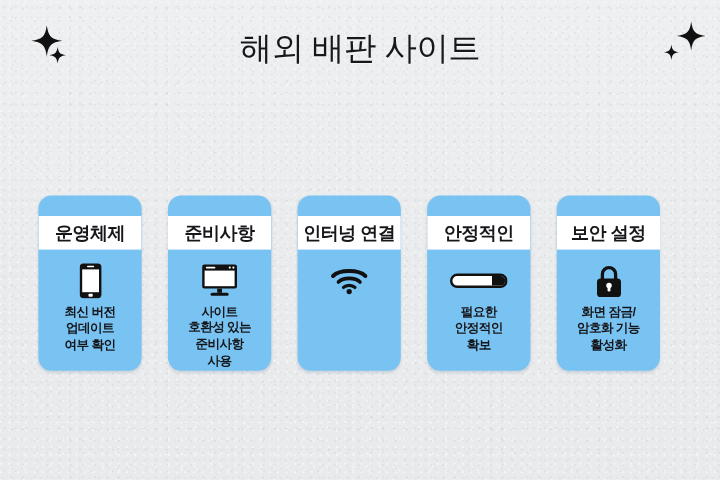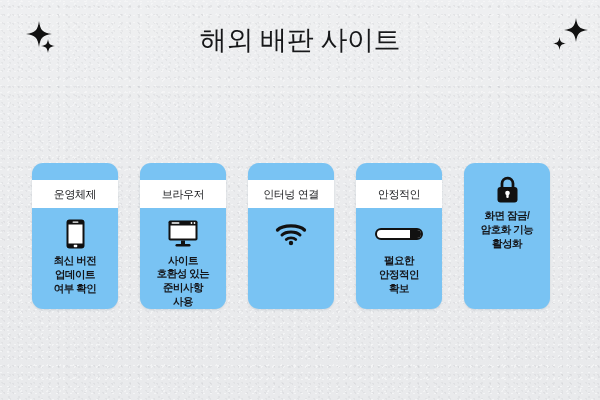--- a/index.html
+++ b/index.html
@@ -80,22 +80,22 @@
     height:28px;
     margin-top:17px;
     background:#ffffff;
     display:flex;
     align-items:center;
     justify-content:center;
     flex:0 0 auto;
   }
   .card-header-text{
     color:#16171a;
-    font-weight:normal;
-    font-size:11px;
+    font-weight:bold;
+    font-size:15px;
     letter-spacing:-0.4px;
     white-space:nowrap;
   }
 
   .card-icon{
     height:34px;
     margin-top:9px;
     display:flex;
     align-items:center;
     justify-content:center;
@@ -159,21 +159,21 @@
           <rect x="5" y="11" width="28" height="38" fill="#fff"></rect>
           <rect x="13" y="5" width="12" height="2.4" rx="1.2" fill="#fff"></rect>
           <rect x="15.5" y="51.5" width="7" height="5" rx="1.4" fill="#fff"></rect>
         </svg>
       </div>
       <div class="card-body">최신 버전 업데이트 여부 확인</div>
     </div>
 
     <div class="card">
       <div class="card-header">
-        <span class="card-header-text">브라우저</span>
+        <span class="card-header-text">준비사항</span>
       </div>
       <div class="card-icon">
         <svg width="30" height="27" viewBox="0 0 60 54" aria-hidden="true">
           <rect x="1" y="1" width="58" height="40" rx="3.5" ry="3.5" fill="#111"></rect>
           <rect x="5" y="11" width="50" height="26" fill="#fff"></rect>
           <rect x="7" y="4.5" width="16" height="3" rx="1.5" fill="#fff"></rect>
           <circle cx="47" cy="6" r="1.8" fill="#fff"></circle>
           <circle cx="53" cy="6" r="1.8" fill="#fff"></circle>
           <rect x="26" y="41" width="8" height="7" fill="#111"></rect>
           <rect x="15" y="48" width="30" height="5" rx="2.5" fill="#111"></rect>
@@ -206,20 +206,23 @@
       <div class="card-icon">
         <svg width="48" height="16" viewBox="0 0 96 32" aria-hidden="true">
           <rect x="2" y="6" width="92" height="20" rx="10" ry="10" fill="#fff" stroke="#111" stroke-width="4"></rect>
           <path d="M70 8 H84 a8 8 0 0 1 0 16 H70 Z" fill="#111"></path>
         </svg>
       </div>
       <div class="card-body">펄요한 안정적인 확보</div>
     </div>
 
     <div class="card">
+      <div class="card-header">
+        <span class="card-header-text">보안 설정</span>
+      </div>
       <div class="card-icon">
         <svg width="23" height="29" viewBox="0 0 46 58" aria-hidden="true">
           <path d="M12 26 V17 a11 11 0 0 1 22 0 V26" fill="none" stroke="#111" stroke-width="5.5"></path>
           <rect x="3" y="24" width="40" height="31" rx="6" ry="6" fill="#111"></rect>
           <circle cx="23" cy="36" r="4.6" fill="#fff"></circle>
           <rect x="20.6" y="36" width="4.8" height="10" rx="2.2" fill="#fff"></rect>
         </svg>
       </div>
       <div class="card-body">화면 잠금/암호화 기능 활성화</div>
     </div>

